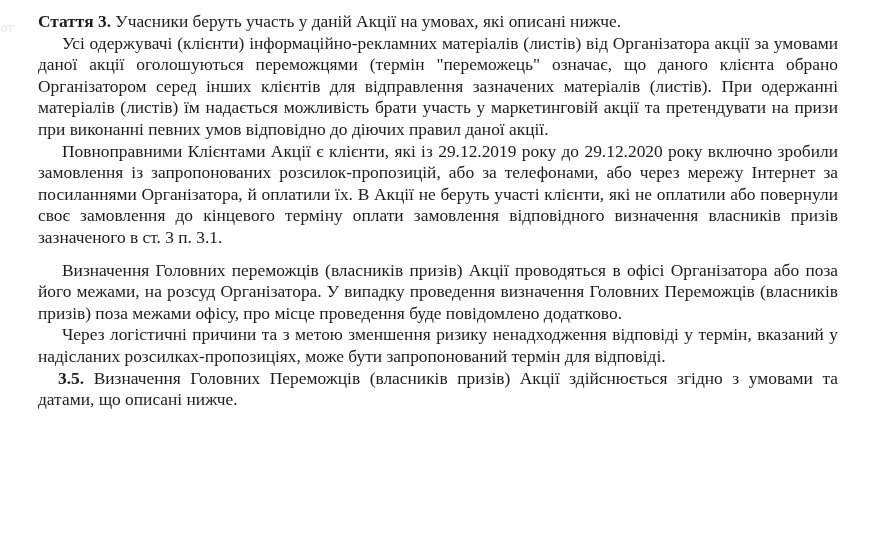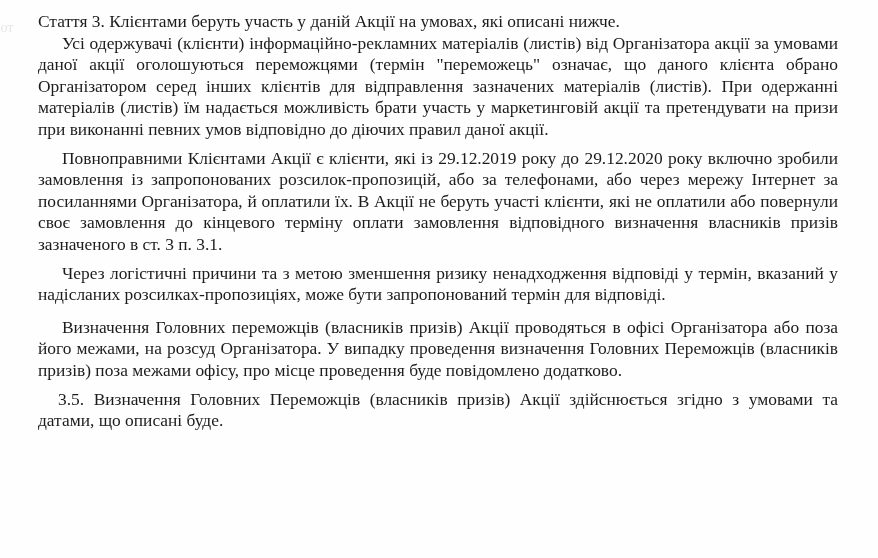--- a/index.html
+++ b/index.html
@@ -30,36 +30,36 @@
       width: 800px;
       font-size: 17.4px;
       line-height: 21.6px;
     }
     p {
       margin: 0;
       text-align: justify;
       text-align-last: left;
     }
     p.indent { text-indent: 24px; }
-    p.gap { margin-top: 7px; }
+    p.gap { margin-top: 0; }
     p.gap-lg { margin-top: 11px; }
     p.sub { text-indent: 20px; }
-    b { font-weight: normal; }
+    b { font-weight: bold; }
   </style>
 </head>
 <body>
 
 <div class="bleed" style="left:-6px; top:20px;">вот</div>
 
 <div class="page">
-  <p><b>Стаття 3.</b><span> Клієнтами беруть участь у даній Акції на умовах, які описані нижче.</span></p>
+  <p><b>Стаття 3.</b><span> Учасники беруть участь у даній Акції на умовах, які описані нижче.</span></p>
 
   <p class="indent">Усі одержувачі (клієнти) інформаційно-рекламних матеріалів (листів) від Організатора акції за умовами даної акції оголошуються переможцями (термін "переможець" означає, що даного клієнта обрано Організатором серед інших клієнтів для відправлення зазначених матеріалів (листів). При одержанні матеріалів (листів) їм надається можливість брати участь у маркетинговій акції та претендувати на призи при виконанні певних умов відповідно до діючих правил даної акції.</p>
 
   <p class="indent gap">Повноправними Клієнтами Акції є клієнти, які із 29.12.2019 року до 29.12.2020 року включно зробили замовлення із запропонованих розсилок-пропозицій, або за телефонами, або через мережу Інтернет за посиланнями Організатора, й оплатили їх. В Акції не беруть участі клієнти, які не оплатили або повернули своє замовлення до кінцевого терміну оплати замовлення відповідного визначення власників призів зазначеного в ст. 3 п. 3.1.</p>
 
 
+  <p class="indent gap-lg">Визначення Головних переможців (власників призів) Акції проводяться в офісі Організатора або поза його межами, на розсуд Організатора. У випадку проведення визначення Головних Переможців (власників призів) поза межами офісу, про місце проведення буде повідомлено додатково.</p>
+
   <p class="indent gap">Через логістичні причини та з метою зменшення ризику ненадходження відповіді у термін, вказаний у надісланих розсилках-пропозиціях, може бути запропонований термін для відповіді.</p>
 
-  <p class="indent gap-lg">Визначення Головних переможців (власників призів) Акції проводяться в офісі Організатора або поза його межами, на розсуд Організатора. У випадку проведення визначення Головних Переможців (власників призів) поза межами офісу, про місце проведення буде повідомлено додатково.</p>
-
-  <p class="sub gap"><b>3.5.</b><span> Визначення Головних Переможців (власників призів) Акції здійснюється згідно з умовами та датами, що описані буде.</span></p>
+  <p class="sub gap"><b>3.5.</b><span> Визначення Головних Переможців (власників призів) Акції здійснюється згідно з умовами та датами, що описані нижче.</span></p>
 </div>
 
 </body></html>

